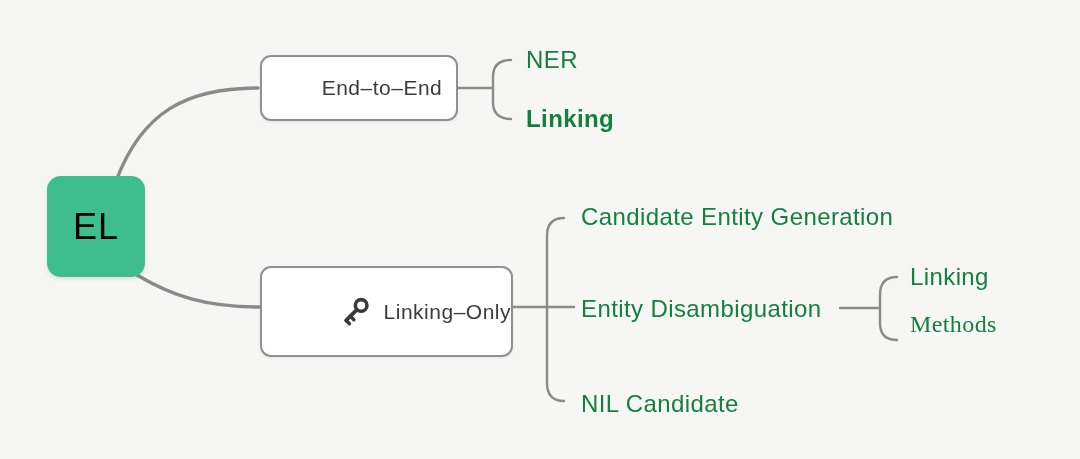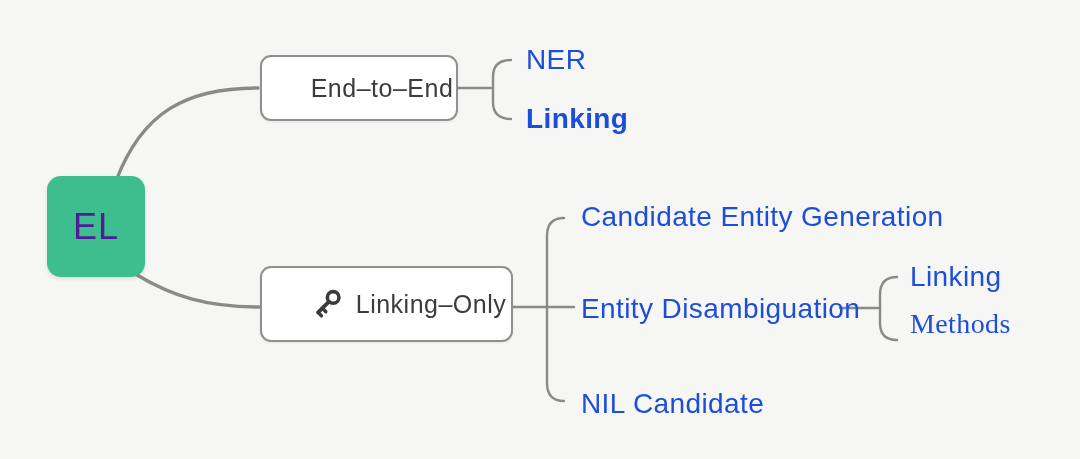--- a/index.html
+++ b/index.html
@@ -30,57 +30,58 @@
     color: #3c3c3c;
     white-space: nowrap;
   }
   .root-node {
     left: 47px;
     top: 176px;
     width: 98px;
     height: 101px;
     background: #3ebe8e;
     border-radius: 14px;
-    color: #4c1d95;
+    color: #000000;
     font-size: 36px;
     letter-spacing: 1px;
     box-shadow: 0 2px 4px rgba(0,0,0,0.10);
   }
   .branch-node {
     background: #ffffff;
     border: 2px solid #909090;
     border-radius: 11px;
-    font-size: 25px;
+    font-size: 21px;
     letter-spacing: 0.5px;
     box-shadow: 0 1px 3px rgba(0,0,0,0.07);
     gap: 13px;
     padding-left: 46px;
   }
   .node-end-to-end {
     left: 260px;
     top: 55px;
     width: 198px;
     height: 66px;
   }
   .node-linking-only {
     left: 260px;
     top: 266px;
     width: 253px;
-    height: 76px;
+    height: 91px;
+    justify-content: flex-end;
   }
   .key-icon-svg {
     display: block;
     flex: 0 0 auto;
   }
   .leaf {
     position: absolute;
     transform: translateY(-50%);
-    font-size: 28px;
+    font-size: 24px;
     line-height: 1;
-    color: #1d4ed8;
+    color: #15803d;
     letter-spacing: 0.4px;
     white-space: nowrap;
   }
   .leaf-ner       { left: 526px; top: 60px;  }
   .leaf-linking   { left: 526px; top: 119px; font-weight: bold; }
   .leaf-ceg       { left: 581px; top: 217px; }
   .leaf-ed        { left: 581px; top: 309px; }
   .leaf-features  { left: 910px; top: 277px; }
   .leaf-methods   { left: 910px; top: 324px; font-family: Liberation Serif, serif; }
   .leaf-nil       { left: 581px; top: 404px; }

